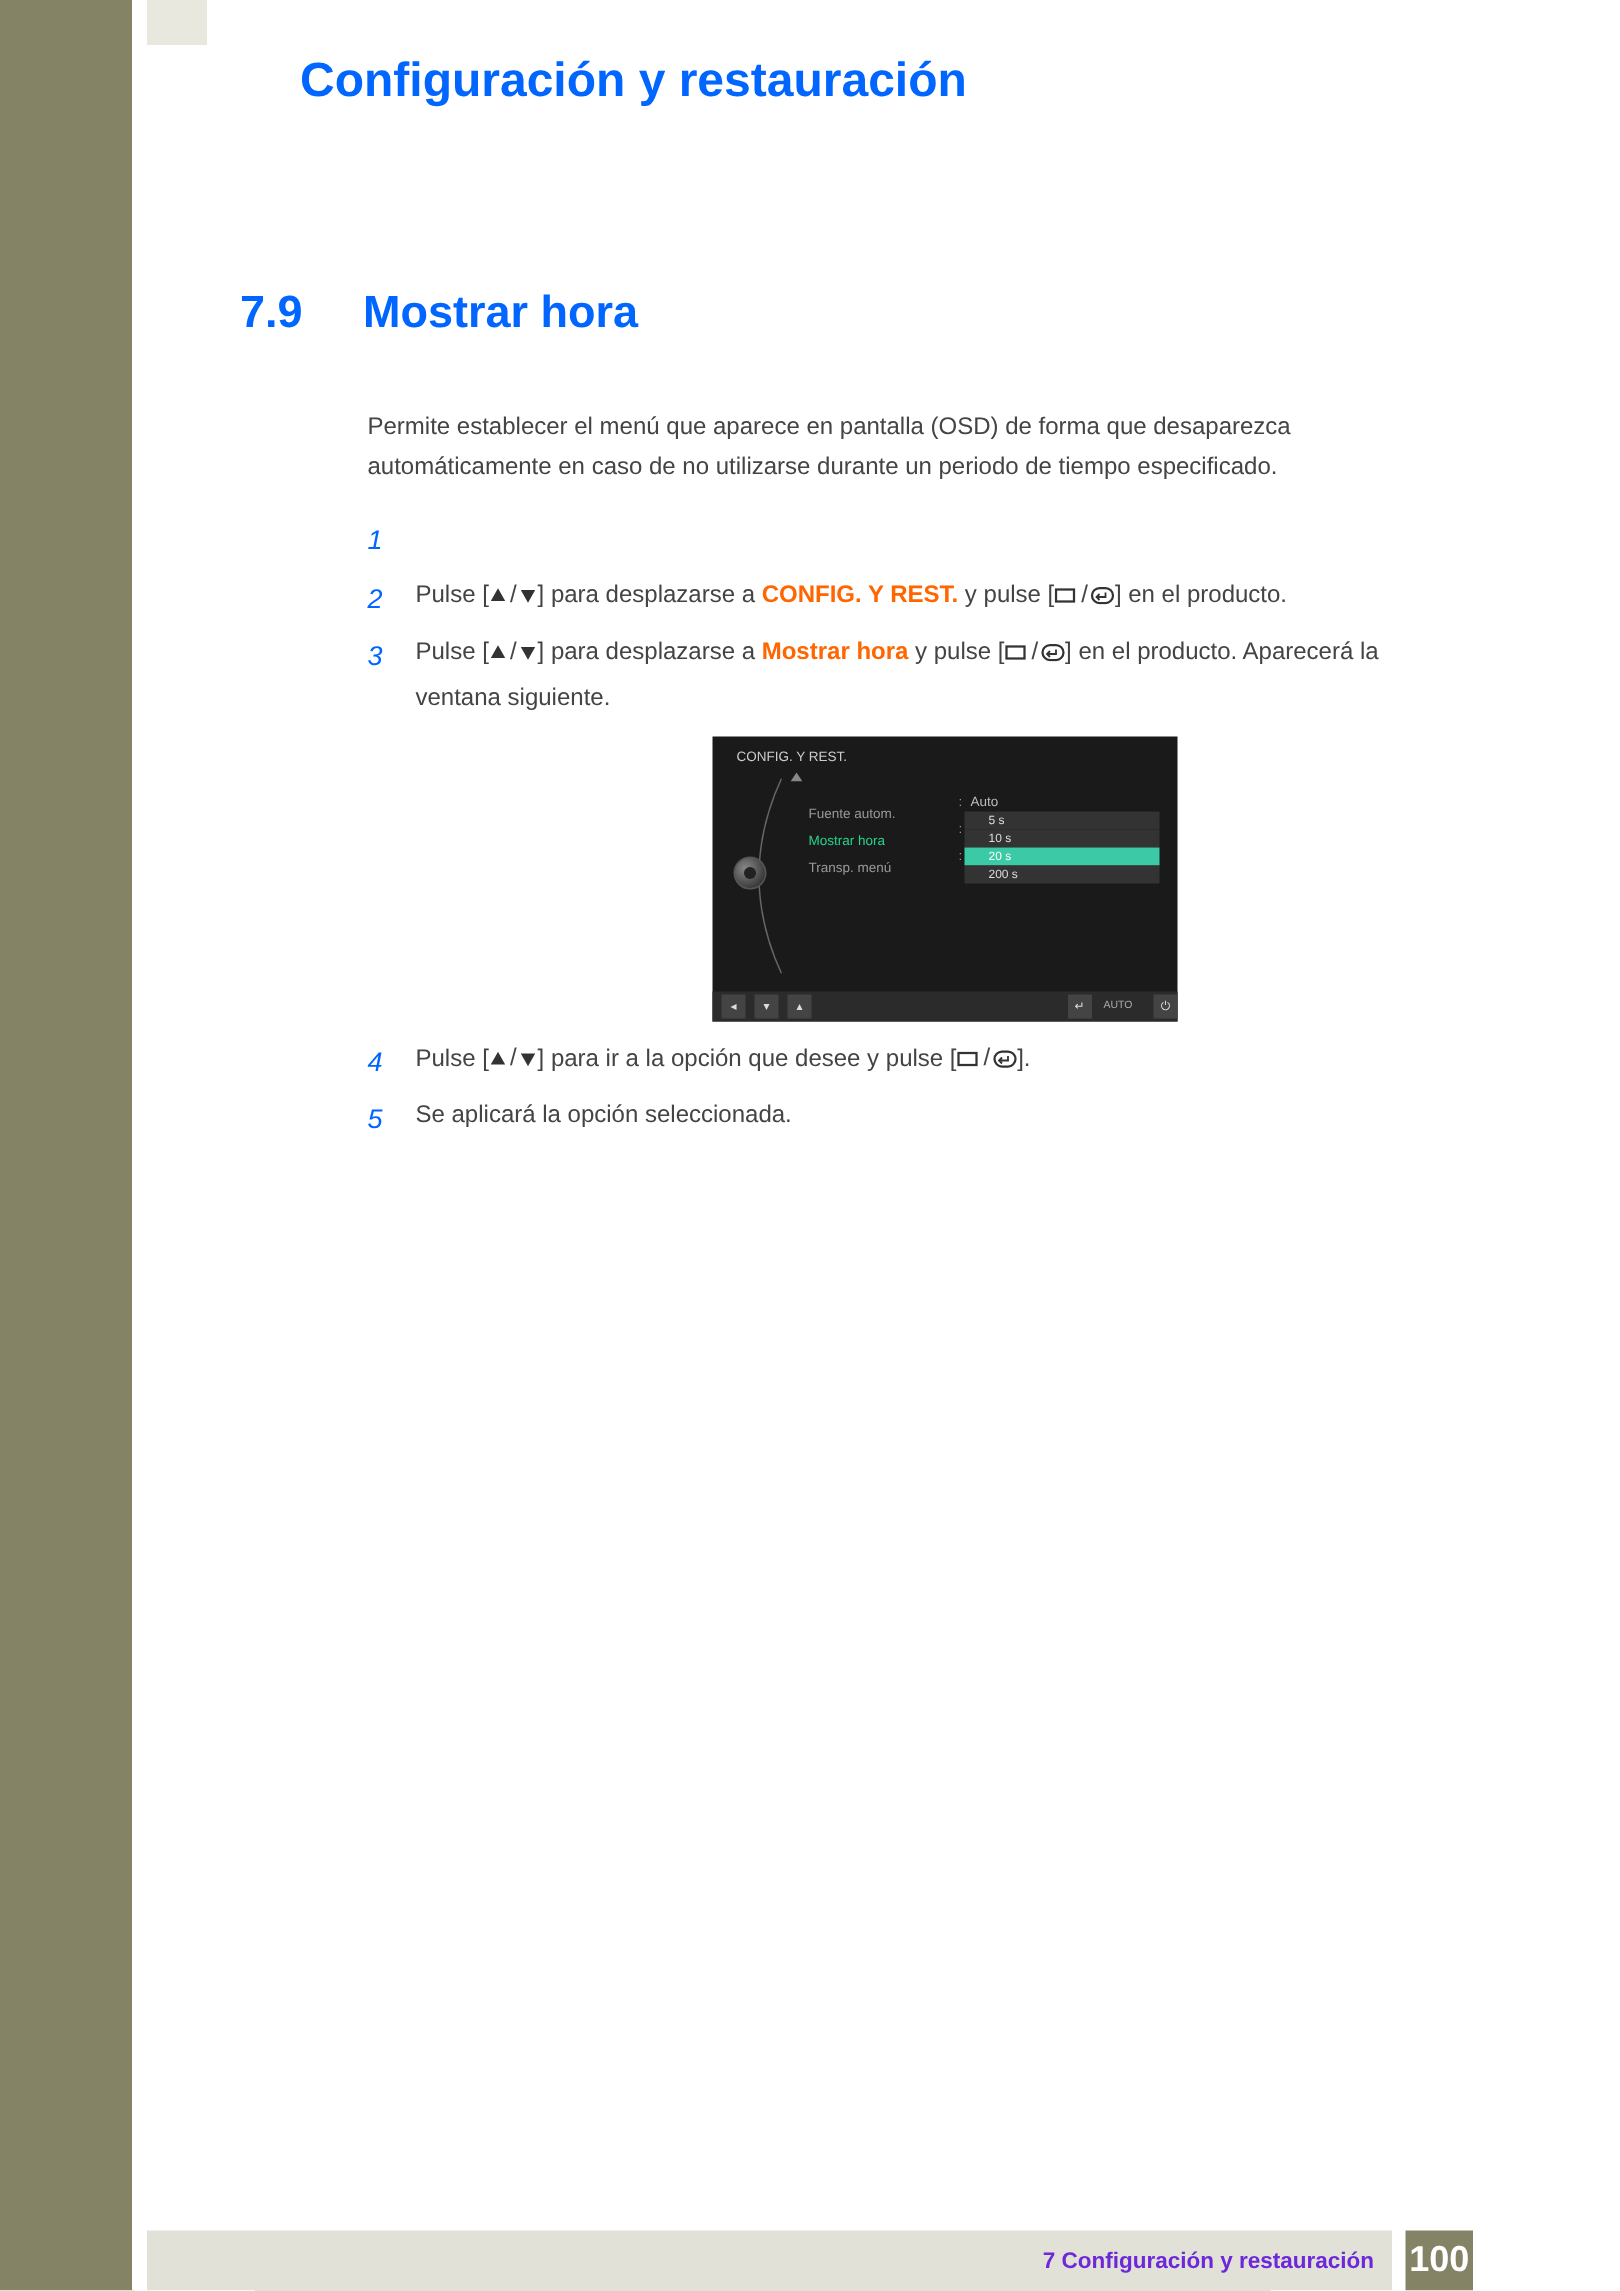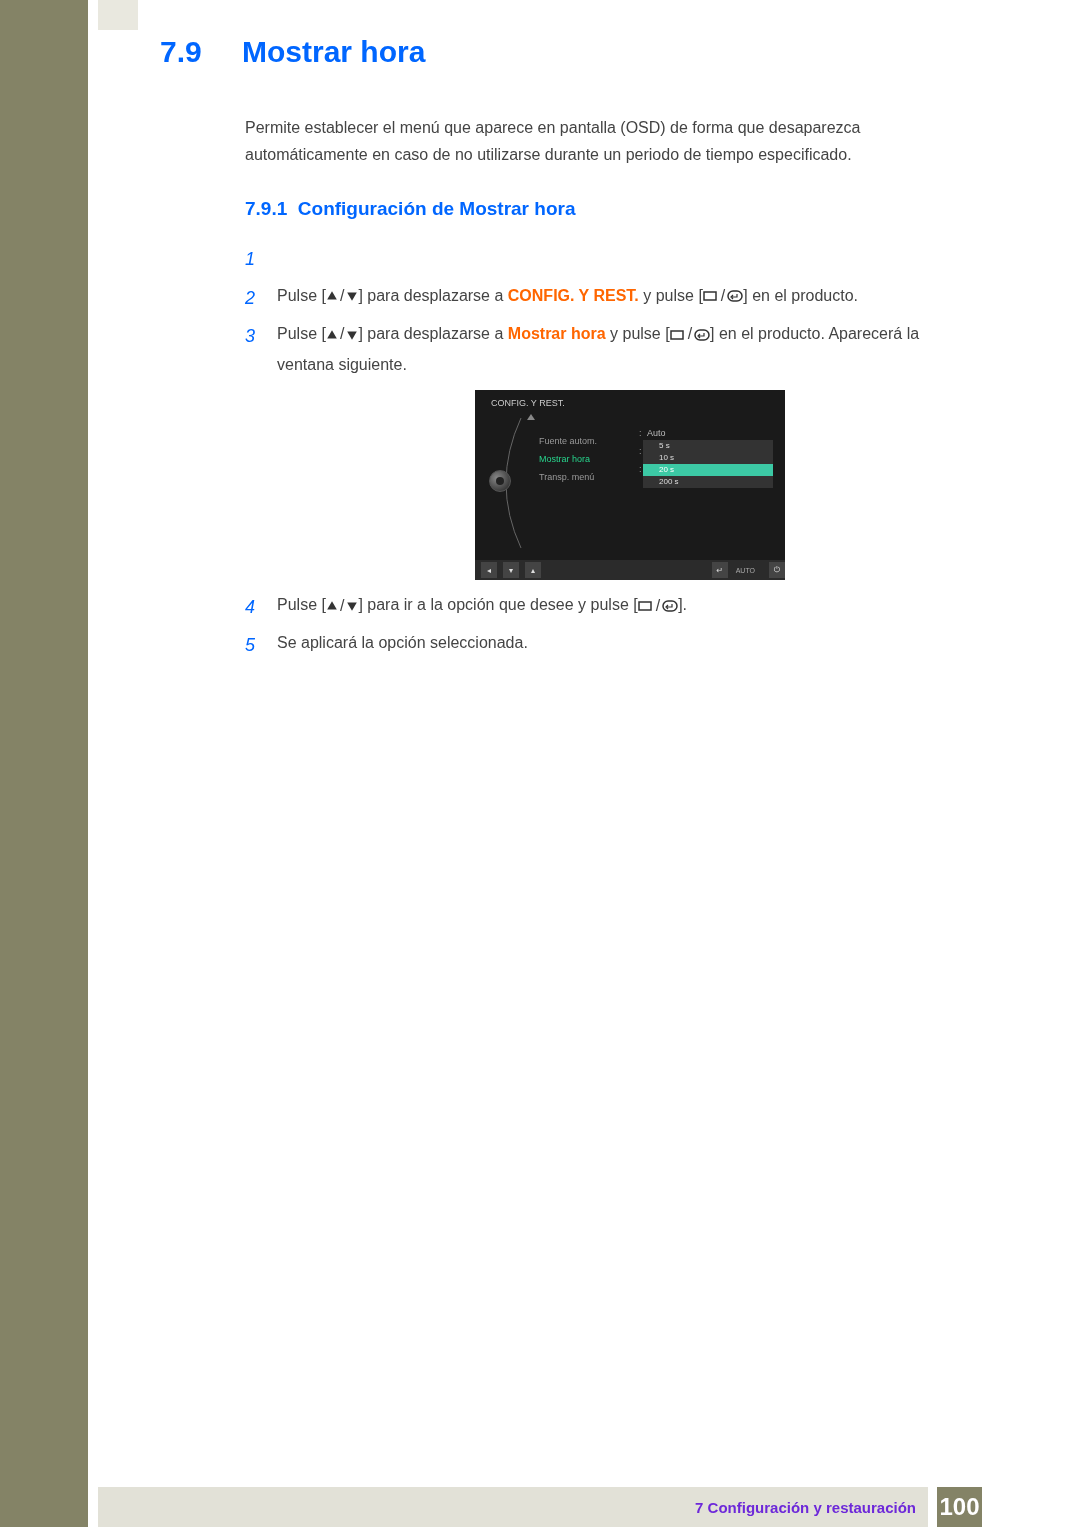--- a/index.html
+++ b/index.html
@@ -243,31 +243,29 @@
   }
 </style>
 </head>
 <body>
 
 <div class="left-bar"></div>
 <div class="left-bar-inner"></div>
 <div class="top-tab"></div>
 
 <div class="content">
+  <h1 class="chapter-title">Configuración y restauración</h1>
 
   <div class="section-row">
     <span class="section-num">7.9</span>
     <span class="section-title">Mostrar hora</span>
   </div>
 
   <p class="para">Permite establecer el menú que aparece en pantalla (OSD) de forma que desaparezca automáticamente en caso de no utilizarse durante un periodo de tiempo especificado.</p>
 
-  <div class="subsection">
-    <span>7.9.1</span>&nbsp;&nbsp;<span>Configuración de Mostrar hora</span>
-  </div>
 
   <div class="steps">
 
     <div class="step">
       <span class="step-num">1</span>
     </div>
 
     <div class="step">
       <span class="step-num">2</span>
       <span>

